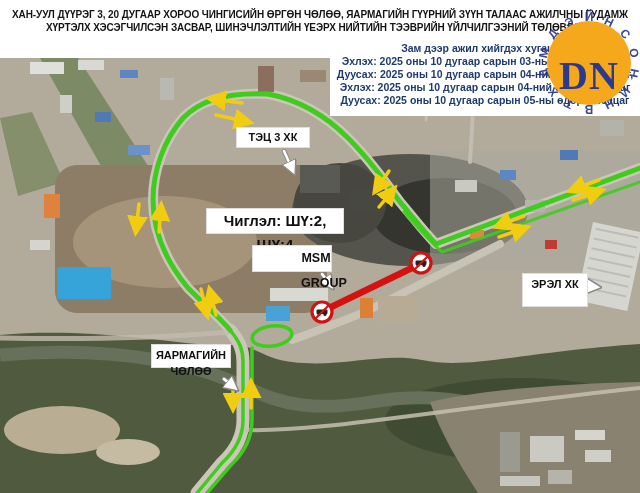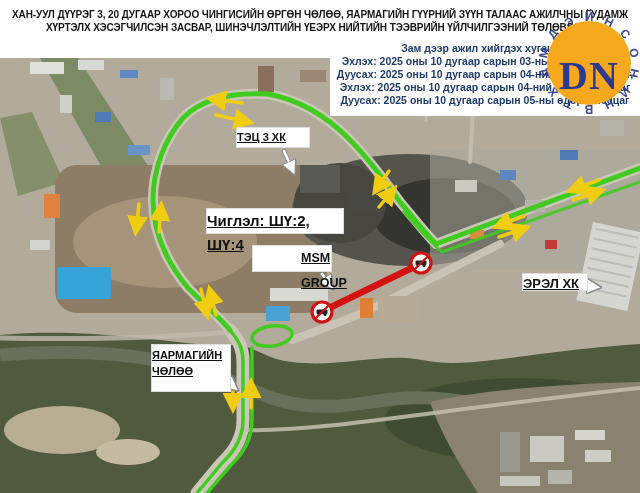--- a/index.html
+++ b/index.html
@@ -21,26 +21,26 @@
 
   
   #logo{position:absolute;left:547px;top:21px;width:84px;height:84px;z-index:3;}
   #logo .circle{position:absolute;left:0;top:0;width:84px;height:84px;border-radius:50%;
                 display:flex;align-items:center;justify-content:center;}
   #logo .dn{font-family:"Liberation Serif",serif;font-weight:bold;font-size:40px;letter-spacing:1px;margin-top:24px;}
   #logo .ring span{position:absolute;font-size:12px;font-weight:bold;opacity:0.92;}
 
   
   .maplabel{position:absolute;background:#ffffff;border:1px solid #dedede;color:#101010;
-            font-weight:bold;text-align:left;z-index:2;box-sizing:border-box;text-decoration:underline;}
+            font-weight:bold;text-align:center;z-index:2;box-sizing:border-box;}
   #lbl-tec3{left:236px;top:127px;width:74px;height:21px;font-size:11px;line-height:19px;}
   #lbl-direction{left:206px;top:208px;width:138px;height:26px;font-size:15px;line-height:24px;}
   #lbl-msm{left:252px;top:245px;width:80px;height:27px;font-size:12.5px;line-height:25px;padding-left:48px;}
-  #lbl-erel{left:522px;top:273px;width:66px;height:18px;font-size:13px;line-height:20px;}
-  #lbl-bridge{left:151px;top:344px;width:80px;height:48px;font-size:11px;line-height:16px;padding-top:2px;}
+  #lbl-erel{left:522px;top:273px;width:66px;height:34px;font-size:11px;line-height:20px;}
+  #lbl-bridge{left:151px;top:344px;width:80px;height:24px;font-size:11px;line-height:16px;padding-top:2px;}
 </style>
 </head>
 <body>
 
 <svg id="map" viewBox="0 0 640 493" xmlns="http://www.w3.org/2000/svg">
   <defs>
     <marker id="yh" markerWidth="6" markerHeight="6" refX="4" refY="3" orient="auto">
       <path d="M0,0 L6,3 L0,6 Z" fill="#f0cd11"></path>
     </marker>
     <marker id="wh" markerWidth="6" markerHeight="6" refX="4" refY="3" orient="auto">

